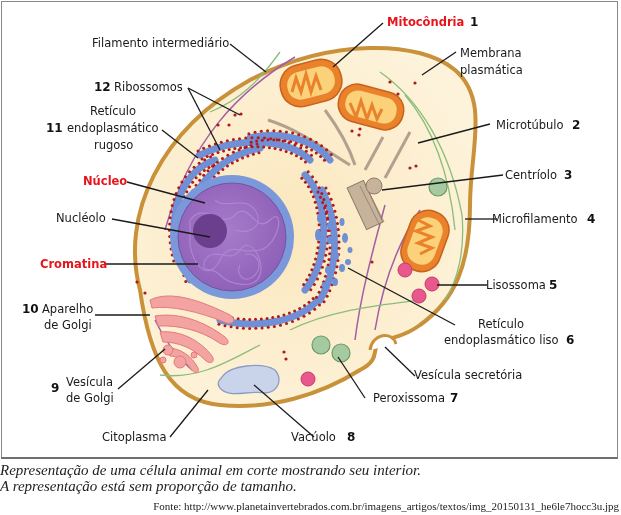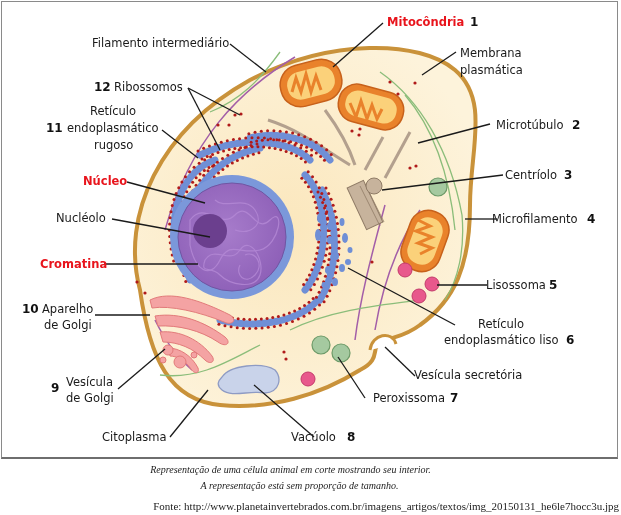--- a/index.html
+++ b/index.html
@@ -3,21 +3,21 @@
 <meta charset="utf-8">
 <style>
   html, body { margin:0; padding:0; background:#ffffff; }
   body { width:621px; height:515px; position:relative; overflow:hidden; font-family:"DejaVu Sans", sans-serif; }
   .frame { position:absolute; left:1px; top:1px; width:617px; height:458px; border:1px solid #8a8a8a; border-bottom:2px solid #6e6e6e; box-sizing:border-box; background:#fff; }
   svg.diagram { position:absolute; left:0; top:0; width:621px; height:462px; }
   .lbl { font-family:"DejaVu Sans", sans-serif; font-size:11.5px; fill:#1a1a1a; }
   .red { fill:#e8141c; font-weight:bold; }
   .num { font-weight:bold; fill:#111; font-size:12px; }
   .lead { stroke:#1a1a1a; stroke-width:1.3; fill:none; }
-  .caption { position:absolute; left:0; width:621px; text-align:center; font-family:"Liberation Serif", serif; font-style:italic; font-size:10px; color:#222; line-height:16px; }
+  .caption { position:absolute; left:0; width:621px; font-family:"Liberation Serif", serif; font-style:italic; font-size:15px; color:#222; line-height:16px; }
   .cap1 { top:462px; padding-right:40px; box-sizing:border-box; }
   .cap2 { top:478px; padding-right:22px; box-sizing:border-box; }
   .source { position:absolute; right:2px; top:500px; font-family:"Liberation Serif", serif; font-size:11px; color:#222; white-space:nowrap; }
 </style>
 </head>
 <body>
 
 <div class="frame"></div>
 
 <svg class="diagram" viewBox="0 0 621 462" xmlns="http://www.w3.org/2000/svg">

